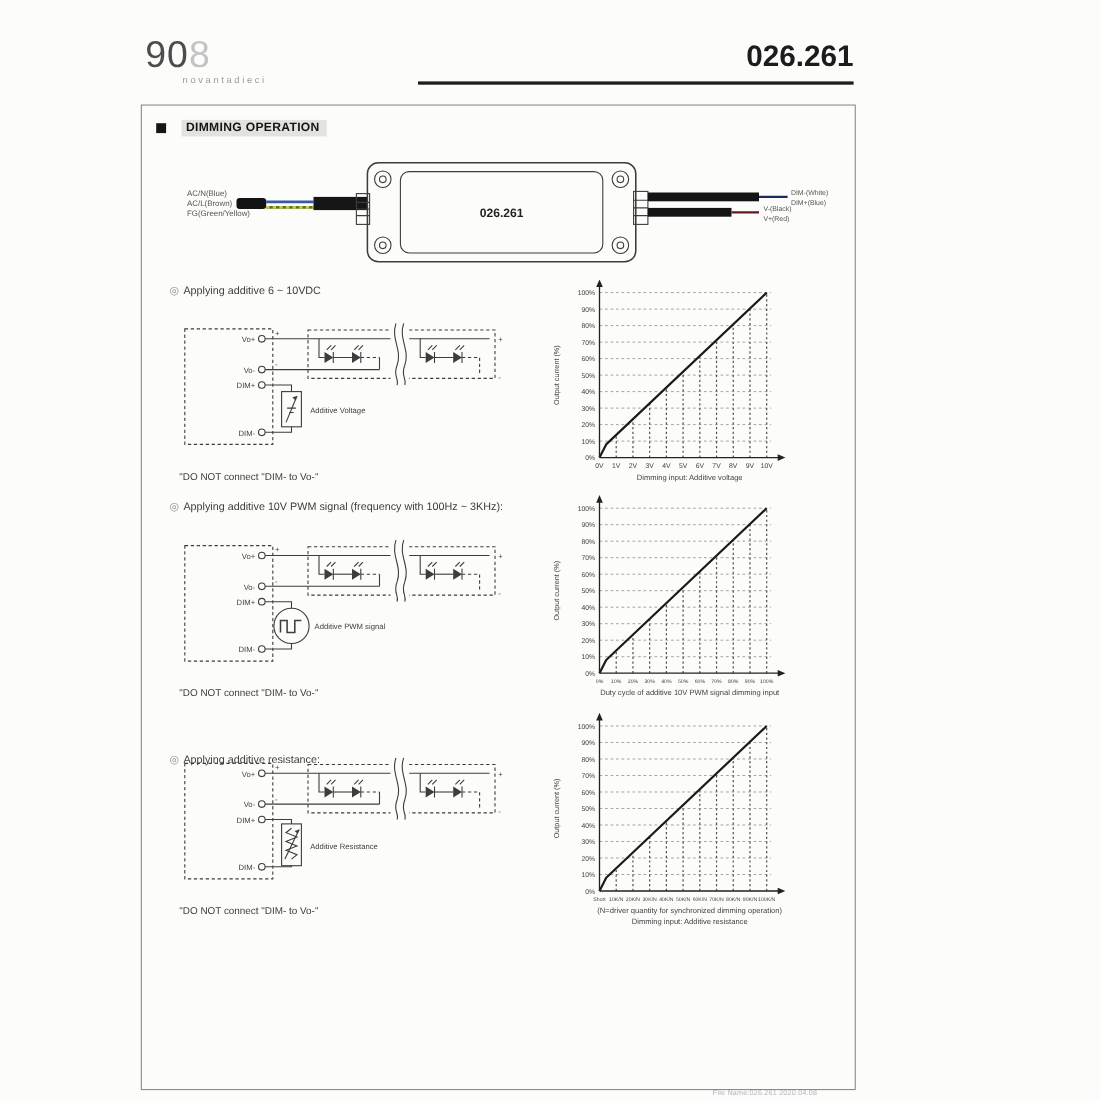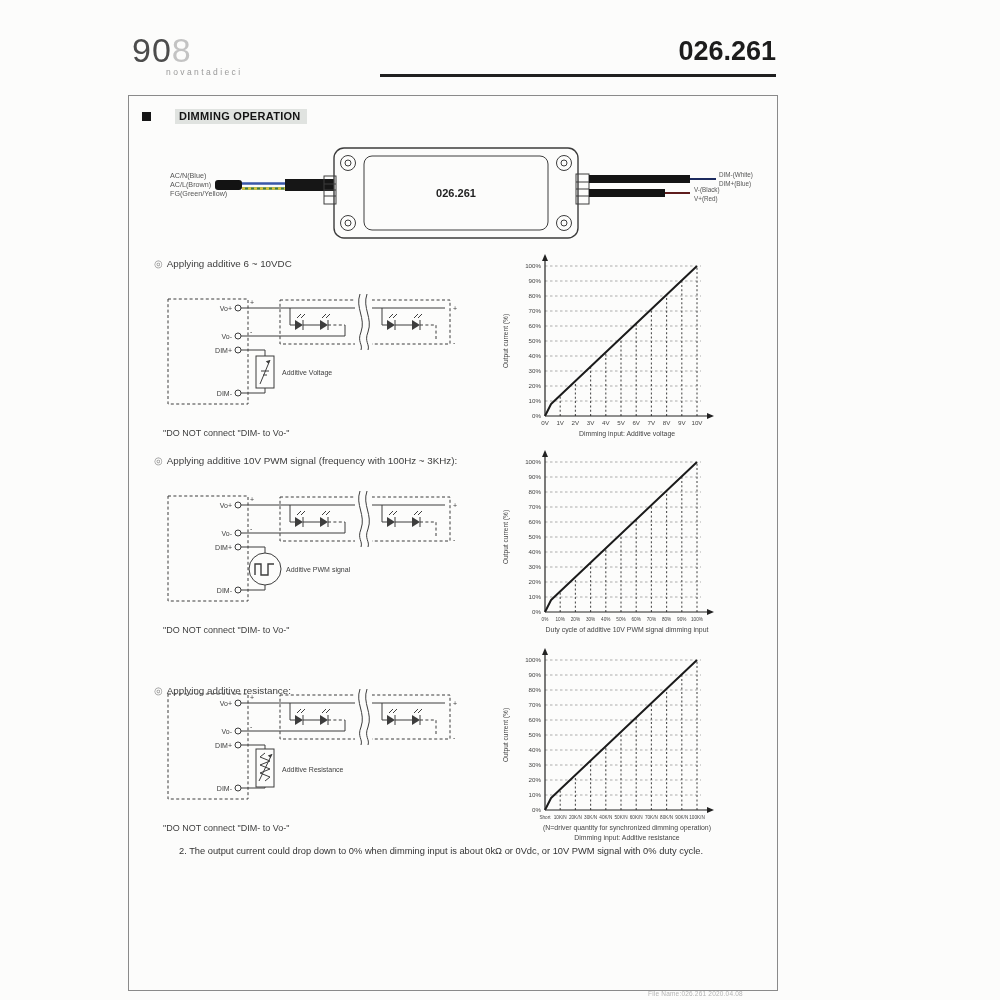--- a/index.html
+++ b/index.html
@@ -11,21 +11,21 @@
   .logo{left:132px;top:33px;line-height:1;}
   .logo-word{font-size:34px;letter-spacing:1px;}
   .lg-dark{color:#4c4c4c;}
   .lg-light{color:#c3c3c3;}
   .logo-sub{margin-top:1px;font-size:8.5px;letter-spacing:2.4px;color:#9a9a9a;margin-left:34px;}
   .model{left:628px;top:36px;width:148px;text-align:right;font-size:27px;font-weight:bold;color:#1c1c1c;}
   .header-rule{left:380px;top:74px;width:396px;height:3px;background:#1f1f1f;}
   .page-border{left:128px;top:95px;width:648px;height:894px;border:1.5px solid #8a8a8a;background:transparent;}
 
   
-  .dim-header{left:142px;top:109px;display:flex;align-items:center;gap:24px;text-align:right;}
+  .dim-header{left:142px;top:109px;display:flex;align-items:center;gap:14px;text-align:right;}
   .sq{width:9px;height:9px;background:#161616;}
   .dim-title{background:#e0e3e0;padding:1px 6px 2px 4px;font-size:11px;font-weight:bold;color:#141414;letter-spacing:.3px;}
 
   
   .sec-head{left:154px;font-size:9.8px;color:#3d3d3d;}
   .sec-bullet{color:#8a8a8a;font-size:10px;margin-right:4px;}
   .donot{left:163px;font-size:9px;color:#3d3d3d;}
 
   
   svg{display:block;}
@@ -422,17 +422,16 @@
       <text x="151.4" y="171" class="tick tx sm">70K/N</text>
       <text x="166.6" y="171" class="tick tx sm">80K/N</text>
       <text x="181.8" y="171" class="tick tx sm">90K/N</text>
       <text x="197" y="171" class="tick tx sm">100K/N</text>
       <text class="ylab" transform="translate(8,87) rotate(-90)">Output current (%)</text>
       <text x="127" y="182" class="cap">(N=driver quantity for synchronized dimming operation)</text>
       <text x="127" y="192" class="cap">Dimming input: Additive resistance</text>
     </svg>
 
   <div class="abs notes">
-    <div class="l2"><span>2. The output current could drop down to 0% when dimming input is about 0kΩ or 0Vdc, or 10V PWM signal with 0% duty cycle.</span></div>
   </div>
 
   <div class="abs footer">File Name:026.261 2020.04.08</div>
 </div>
 
 </body></html>

